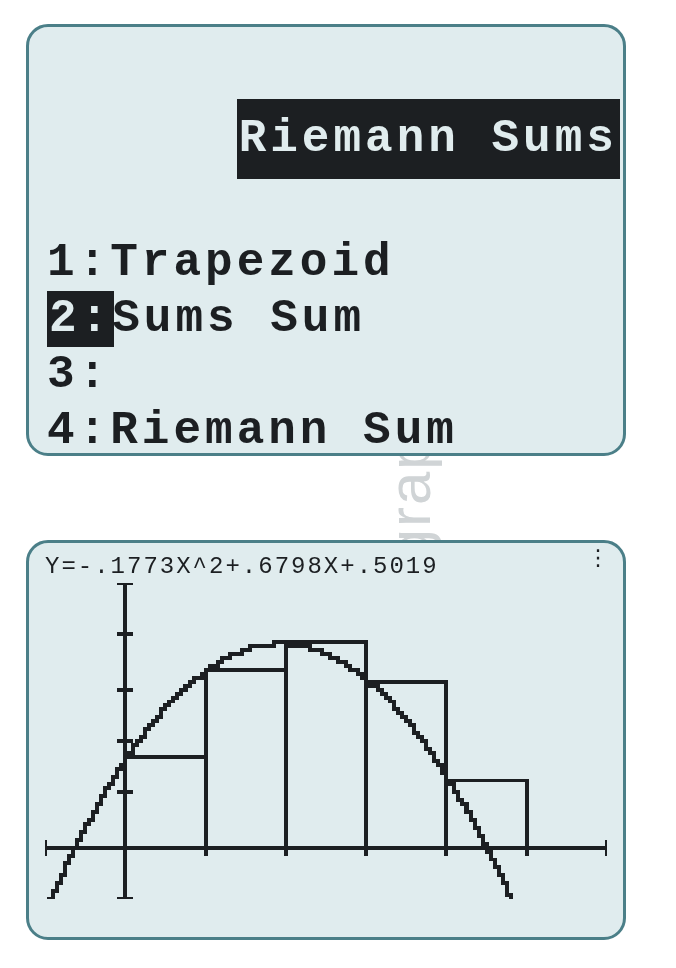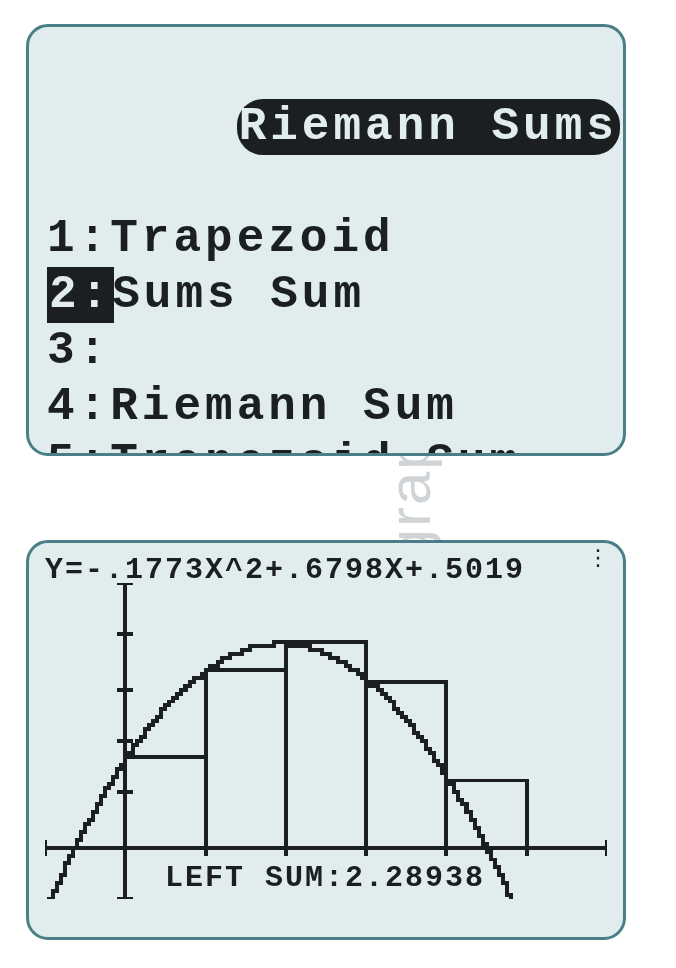--- a/index.html
+++ b/index.html
@@ -59,22 +59,21 @@
     font-weight:700;
     letter-spacing:4px;
     white-space:pre;
     color:var(--pixel);
     font-family:"Courier New",Courier,monospace;
   }
   .title-line{
     display:inline-block;
     background:var(--pixel);
     color:var(--panel-bg);
-    padding:0 2px;
-    border-radius:26px;
+    padding:12px 2px;
   }
   .menu-item{display:flex;}
   .menu-num{
     display:inline-block;
     text-align:left;
   }
   .menu-num.sel{
     background:var(--pixel);
     color:var(--panel-bg);
     padding:0 2px;
@@ -83,22 +82,22 @@
 
   
   .graph-wrap{
     position:absolute;
     inset:10px 12px 8px 12px;
     color:var(--pixel);
   }
   .eqn-line,
   .result-line{
     font-family:"Courier New",Courier,monospace;
-    font-size:30px;
-    font-weight:700;
+    font-size:24px;
+    font-weight:400;
     letter-spacing:2px;
     color:var(--pixel);
     white-space:pre;
   }
   .eqn-line{position:absolute;top:0;left:4px;}
   .dots{position:absolute;top:2px;right:2px;font-size:22px;line-height:10px;letter-spacing:0;}
   .result-line{position:absolute;bottom:0;left:4px;}
 
   .plot{
     position:absolute;
@@ -168,17 +167,14 @@
           <line x1="72" y1="0" x2="88" y2="0" stroke="#1c1f22" stroke-width="4"></line>
           <path d="M 0 328 L 4 328 L 4 320 L 8 320 L 8 312 L 12 312 L 12 304 L 16 304 L 16 296 L 20 296 L 20 284 L 24 284 L 24 276 L 28 276 L 28 268 L 32 268 L 32 260 L 36 260 L 36 252 L 40 252 L 40 244 L 44 244 L 44 240 L 48 240 L 48 232 L 52 232 L 52 224 L 56 224 L 56 216 L 60 216 L 60 208 L 64 208 L 64 204 L 68 204 L 68 196 L 72 196 L 72 188 L 76 188 L 76 184 L 80 184 L 80 176 L 84 176 L 84 172 L 88 172 L 88 164 L 92 164 L 92 160 L 96 160 L 96 156 L 100 156 L 100 148 L 104 148 L 104 144 L 108 144 L 108 140 L 112 140 L 112 136 L 116 136 L 116 128 L 120 128 L 120 124 L 124 124 L 124 120 L 128 120 L 128 116 L 132 116 L 132 112 L 136 112 L 136 108 L 140 108 L 140 104 L 144 104 L 144 100 L 148 100 L 148 96 L 152 96 L 152 96 L 156 96 L 156 92 L 160 92 L 160 88 L 164 88 L 164 84 L 168 84 L 168 84 L 172 84 L 172 80 L 176 80 L 176 76 L 180 76 L 180 76 L 184 76 L 184 72 L 188 72 L 188 72 L 192 72 L 192 72 L 196 72 L 196 68 L 200 68 L 200 68 L 204 68 L 204 64 L 208 64 L 208 64 L 212 64 L 212 64 L 216 64 L 216 64 L 220 64 L 220 64 L 224 64 L 224 64 L 228 64 L 228 60 L 232 60 L 232 60 L 236 60 L 236 60 L 240 60 L 240 60 L 244 60 L 244 64 L 248 64 L 248 64 L 252 64 L 252 64 L 256 64 L 256 64 L 260 64 L 260 64 L 264 64 L 264 68 L 268 68 L 268 68 L 272 68 L 272 68 L 276 68 L 276 72 L 280 72 L 280 72 L 284 72 L 284 76 L 288 76 L 288 76 L 292 76 L 292 80 L 296 80 L 296 80 L 300 80 L 300 84 L 304 84 L 304 88 L 308 88 L 308 88 L 312 88 L 312 92 L 316 92 L 316 96 L 320 96 L 320 100 L 324 100 L 324 104 L 328 104 L 328 104 L 332 104 L 332 108 L 336 108 L 336 112 L 340 112 L 340 116 L 344 116 L 344 120 L 348 120 L 348 128 L 352 128 L 352 132 L 356 132 L 356 136 L 360 136 L 360 140 L 364 140 L 364 144 L 368 144 L 368 152 L 372 152 L 372 156 L 376 156 L 376 160 L 380 160 L 380 168 L 384 168 L 384 172 L 388 172 L 388 180 L 392 180 L 392 184 L 396 184 L 396 192 L 400 192 L 400 200 L 404 200 L 404 204 L 408 204 L 408 212 L 412 212 L 412 220 L 416 220 L 416 224 L 420 224 L 420 232 L 424 232 L 424 240 L 428 240 L 428 248 L 432 248 L 432 256 L 436 256 L 436 264 L 440 264 L 440 272 L 444 272 L 444 280 L 448 280 L 448 288 L 452 288 L 452 296 L 456 296 L 456 304 L 460 304 L 460 316 L 464 316 L 464 324 L 468 324 L 468 332 L 472 332 L 472 344 L 476 344 L 476 352 L 480 352 L 480 360 L 484 360 L 484 372 L 488 372 L 488 380 L 492 380 L 492 392 L 496 392 L 496 400 L 500 400 L 500 412 L 504 412 L 504 424 L 508 424 L 508 432 L 512 432 L 512 444 L 516 444 L 516 456 L 520 456 L 520 468 L 524 468 L 524 476 L 528 476 L 528 488 L 532 488 L 532 500 L 536 500 L 536 512 L 540 512 L 540 524 L 544 524 L 544 536 L 548 536 L 548 548 L 552 548 L 552 560 L 556 560 L 556 576 L 560 576 L 560 588" fill="none" stroke="#1c1f22" stroke-width="4"></path>
           <rect x="80" y="176" width="80" height="92" fill="none" stroke="#1c1f22" stroke-width="4"></rect>
           <rect x="160" y="88" width="80" height="180" fill="none" stroke="#1c1f22" stroke-width="4"></rect>
           <rect x="240" y="60" width="80" height="208" fill="none" stroke="#1c1f22" stroke-width="4"></rect>
           <rect x="320" y="100" width="80" height="168" fill="none" stroke="#1c1f22" stroke-width="4"></rect>
           <rect x="400" y="200" width="80" height="68" fill="none" stroke="#1c1f22" stroke-width="4"></rect>
         </svg>
     </div>
 
-    <div class="result-line">
-      <span>LEFT SUM:</span><span>2.28938</span>
-    </div>
   </div>
 </div>
 
 </body></html>

